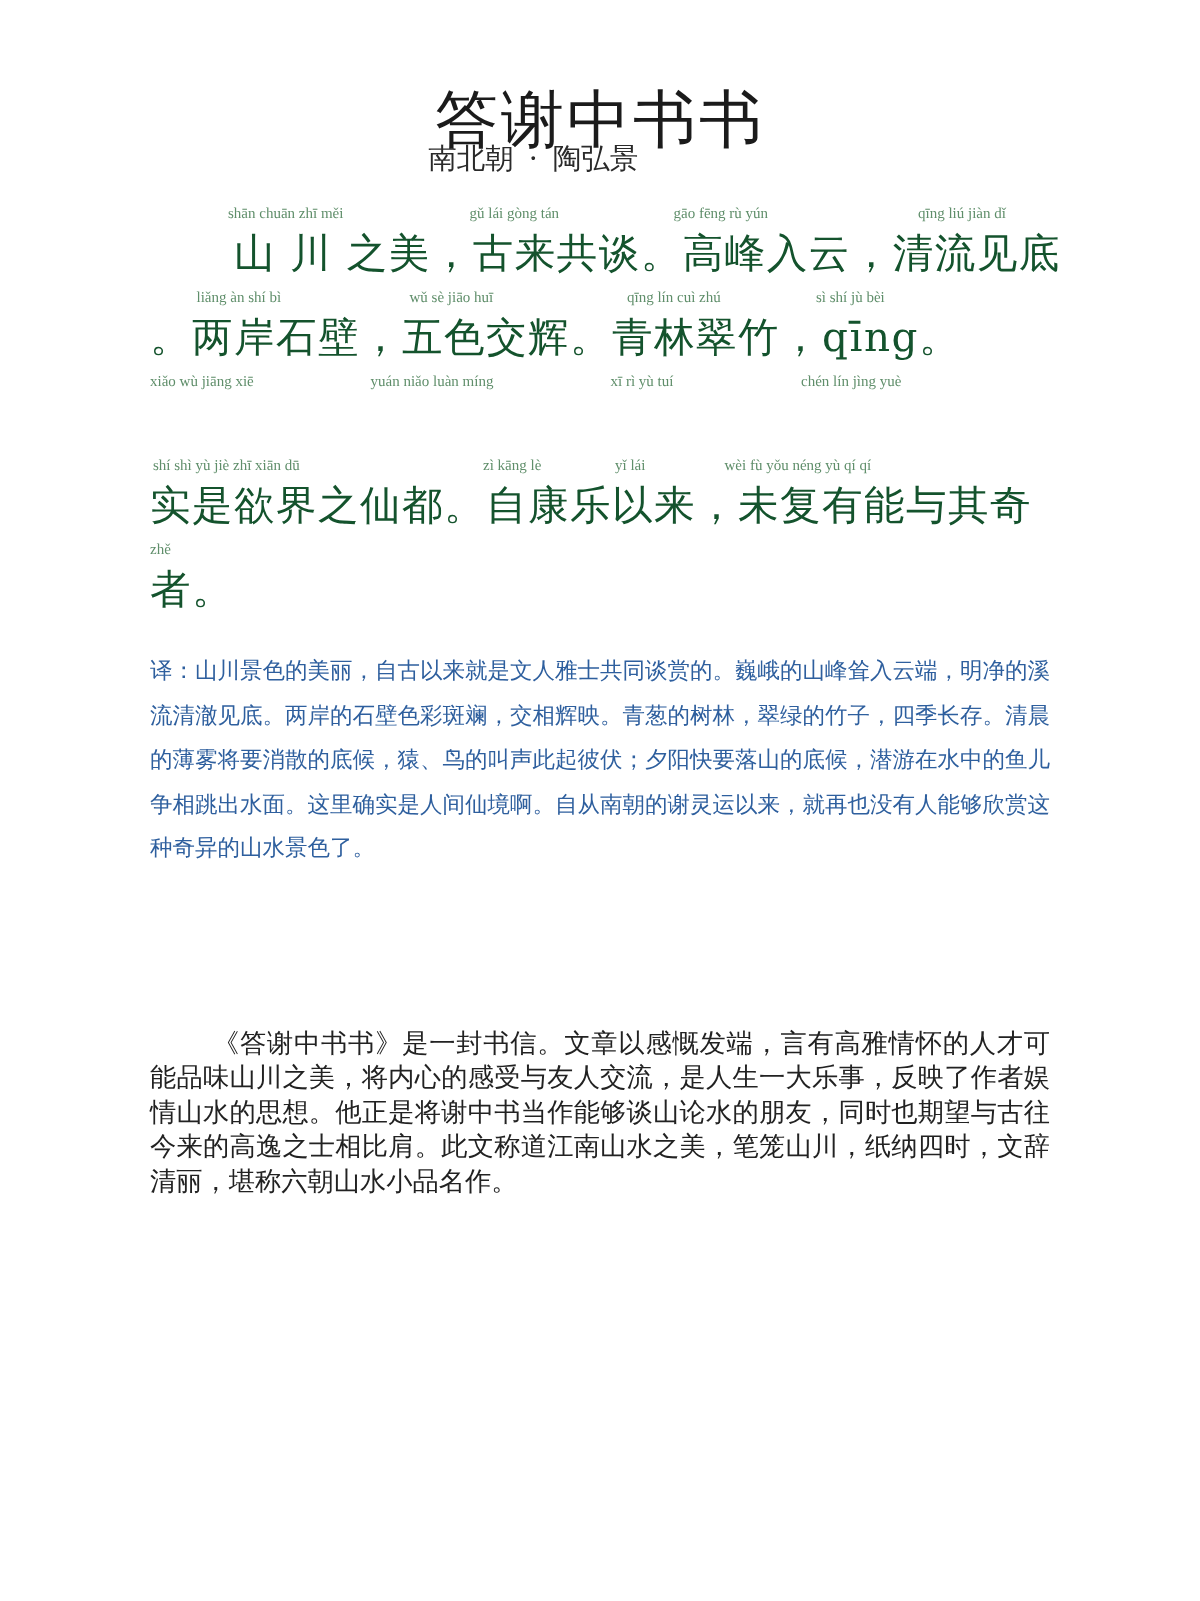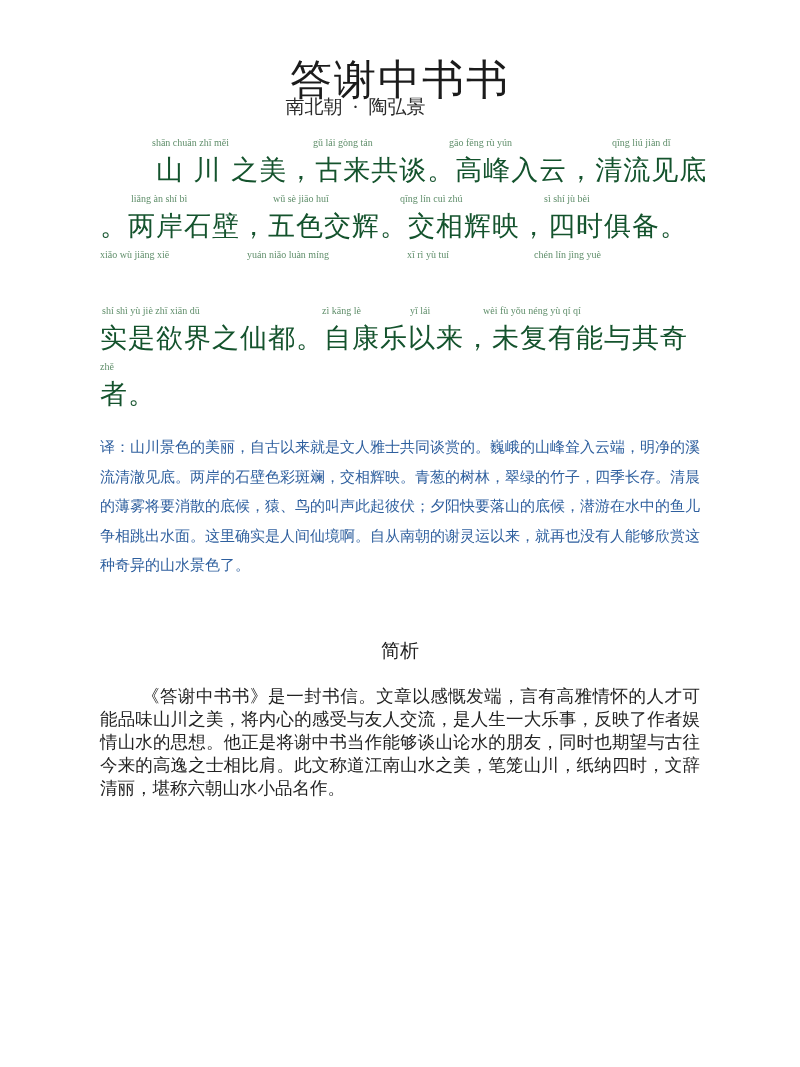--- a/index.html
+++ b/index.html
@@ -43,23 +43,23 @@
     <div class="pline">
       <span class="py" style="left:52px">shān chuān zhī měi</span>
       <span class="py" style="left:213px">gǔ  lái gòng tán</span>
       <span class="py" style="left:349px">gāo fēng  rù  yún</span>
       <span class="py" style="left:512px">qīng liú jiàn  dǐ</span>
       <span class="hz" style="left:56px">山 川 之美，古来共谈。高峰入云，清流见底</span>
     </div>
     <div class="pline">
       <span class="py" style="left:31px">liǎng àn  shí   bì</span>
       <span class="py" style="left:173px">wǔ  sè  jiāo huī</span>
-      <span class="py" style="left:300px">qīng lín  cuì zhú</span>
+      <span class="py" style="left:318px">qīng lín  cuì zhú</span>
       <span class="py" style="left:444px">sì   shí   jù   bèi</span>
-      <span class="hz" style="left:0px">。两岸石壁，五色交辉。交相辉映，四时俱备。</span>
+      <span class="hz" style="left:0px">。两岸石壁，五色交辉。青林翠竹，qīng。</span>
     </div>
     <div class="pline">
       <span class="py" style="left:0px">xiǎo  wù  jiāng  xiē</span>
       <span class="py" style="left:147px">yuán niǎo luàn míng</span>
       <span class="py" style="left:307px">xī    rì    yù   tuí</span>
       <span class="py" style="left:434px">chén  lín  jìng yuè</span>
     </div>
     <div class="pline">
       <span class="py" style="left:2px">shí  shì  yù  jiè  zhī xiān dū</span>
       <span class="py" style="left:222px">zì  kāng  lè</span>
@@ -70,17 +70,16 @@
     <div class="pline">
       <span class="py" style="left:0px">zhě</span>
       <span class="hz" style="left:0px">者。</span>
     </div>
   </div>
 
   <div class="trans">
     <p><span>译：</span><span>山川景色的美丽，自古以来就是文人雅士共同谈赏的。巍峨的山峰耸入云端，明净的溪流清澈见底。两岸的石壁色彩斑斓，交相辉映。青葱的树林，翠绿的竹子，四季长存。清晨的薄雾将要消散的底候，猿、鸟的叫声此起彼伏；夕阳快要落山的底候，潜游在水中的鱼儿争相跳出水面。这里确实是人间仙境啊。自从南朝的谢灵运以来，就再也没有人能够欣赏这种奇异的山水景色了。</span></p>
   </div>
 
-  <div class="analysis-title">简析</div>
   <div class="analysis">
     <p>《答谢中书书》是一封书信。文章以感慨发端，言有高雅情怀的人才可能品味山川之美，将内心的感受与友人交流，是人生一大乐事，反映了作者娱情山水的思想。他正是将谢中书当作能够谈山论水的朋友，同时也期望与古往今来的高逸之士相比肩。此文称道江南山水之美，笔笼山川，纸纳四时，文辞清丽，堪称六朝山水小品名作。</p>
   </div>
 </div>
 
 </body></html>

